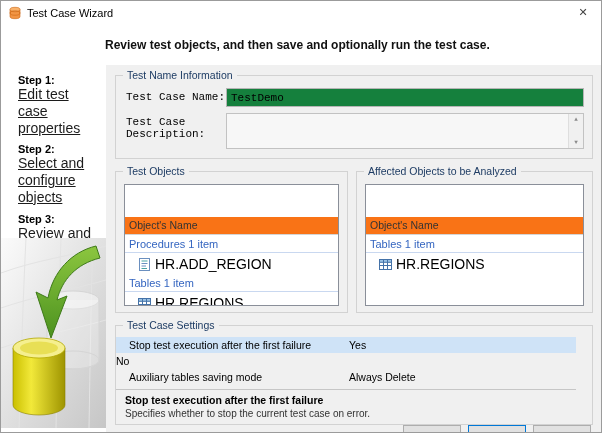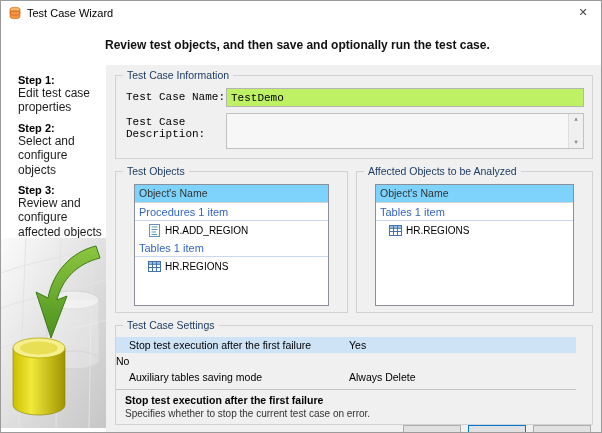--- a/index.html
+++ b/index.html
@@ -23,47 +23,47 @@
   
   .header { height: 41px; flex: 0 0 auto; background: #ffffff; display: flex; align-items: center; padding-left: 104px; font-size: 12px; font-weight: bold; color: #111; }
 
   .bodyrow { flex: 1; display: flex; min-height: 0; }
 
   
   .sidebar { width: 105px; flex: 0 0 auto; background: #ffffff; position: relative; padding: 9px 4px 0 0; overflow: hidden; }
   .step { position: relative; padding-left: 17px; margin-bottom: 7px; }
   .step .arrow { position: absolute; left: 4px; top: 2px; width: 0; height: 0; border-left: 7px solid #2fa02f; border-top: 5px solid transparent; border-bottom: 5px solid transparent; }
   .step-label { font-size: 11px; font-weight: bold; color: #000; }
-  .step-desc { font-size: 12px; color: #1c1c1c; line-height: 1.2; }
+  .step-desc { font-size: 14px; color: #1c1c1c; line-height: 1.2; text-decoration: underline; }
   .sidebar-art { position: absolute; bottom: 0; left: 0; }
 
   
   .main { flex: 1; display: flex; flex-direction: column; padding: 10px 8px 0 9px; min-width: 0; }
 
   .groupbox { position: relative; border: 1px solid #d2d2d2; background: #f0f0f0; }
   .groupbox > .caption { position: absolute; top: -7px; left: 7px; background: #f0f0f0; padding: 0 4px; font-size: 10.5px; color: #1e3c64; white-space: nowrap; }
 
   
   .info-group { height: 84px; padding: 12px 8px 6px 10px; flex: 0 0 auto; }
   .form-row { display: flex; margin-bottom: 6px; font-family: Liberation Mono, monospace; }
   .form-label { width: 100px; flex: 0 0 auto; font-size: 11px; color: #000; padding-top: 3px; }
-  .textbox { flex: 1; height: 19px; background: #bef264; border: 1px solid #b5b5b5; font-size: 11px; padding: 2px 4px; color: #000; font-family: inherit; }
+  .textbox { flex: 1; height: 19px; background: #15803d; border: 1px solid #b5b5b5; font-size: 11px; padding: 2px 4px; color: #000; font-family: inherit; }
   .descbox { flex: 1; height: 36px; background: #f7f7f7; border: 1px solid #c2c2c2; display: flex; justify-content: flex-end; }
   .desc-scroll { width: 15px; background: #f0f0f0; border-left: 1px solid #dedede; display: flex; flex-direction: column; justify-content: space-between; align-items: center; font-size: 6px; color: #8a8a8a; padding: 2px 0; }
 
   
   .lists-row { display: flex; gap: 8px; height: 142px; margin-top: 12px; flex: 0 0 auto; }
-  .list-group { padding: 12px 18px 6px; }
+  .list-group { padding: 12px 8px 6px; }
   .list-group.left { width: 233px; flex: 0 0 auto; }
   .list-group.right { flex: 1; }
   .listbox { background: #ffffff; border: 1px solid #8a8f99; height: 100%; overflow: hidden; }
-  .list-colheader { height: 18px; border-bottom: 1px solid #d4d4d4; padding: 2px 4px; color: #333; font-size: 10.5px; background: #7dd3fc; }
+  .list-colheader { height: 18px; border-bottom: 1px solid #d4d4d4; padding: 2px 4px; color: #333; font-size: 10.5px; background: #f97316; margin-top: 32px; }
   .obj-group-row { display: flex; align-items: center; padding: 3px 4px 2px 4px; border-bottom: 1px solid #c9d8f0; }
   .obj-group-label { color: #3465c0; font-size: 11px; white-space: nowrap; }
-  .obj-item { display: flex; align-items: center; gap: 4px; padding: 3px 2px 2px 13px; font-size: 10px; color: #000; }
+  .obj-item { display: flex; align-items: center; gap: 4px; padding: 3px 2px 2px 13px; font-size: 14px; color: #000; }
   .obj-item .icon { display: inline-flex; width: 13px; height: 13px; }
 
   
   .settings-group { margin-top: 12px; padding: 11px 16px 0 0; flex: 0 0 auto; }
   .setting-row { display: flex; height: 16px; align-items: center; font-size: 10.5px; color: #000; }
   .setting-name { width: 233px; flex: 0 0 auto; padding-left: 13px; }
   .setting-value { flex: 1; }
   .setting-row.selected { background: #cfe3f7; }
   .settings-desc { border-top: 1px solid #c6c6c6; margin-top: 4px; padding: 4px 9px 5px; }
   .settings-desc .t { font-size: 10.5px; font-weight: bold; color: #000; }
@@ -155,21 +155,21 @@
           <path d="M12 110 L12 167 A26 10 0 0 0 64 167 L64 110" fill="url(#cylBody)" stroke="#8a8000" stroke-width="0.6"></path>
           <ellipse cx="38" cy="110" rx="26" ry="10" fill="#f5ef8e" stroke="#b4aa00" stroke-width="0.8"></ellipse>
           <ellipse cx="38" cy="110" rx="19" ry="6.5" fill="#e8df55"></ellipse>
         </svg>
       </div>
     </div>
 
     <div class="main">
 
       <div class="groupbox info-group">
-        <span class="caption">Test Case Information</span>
+        <span class="caption">Test Name Information</span>
         <div class="form-row">
           <span class="form-label">Test Case Name:</span>
           <input class="textbox" type="text" value="TestDemo" style="">
         </div>
         <div class="form-row">
           <span class="form-label">Test Case Description:</span>
           <div class="descbox">
             <div class="desc-scroll">
               <span>▲</span>
               <span>▼</span>

